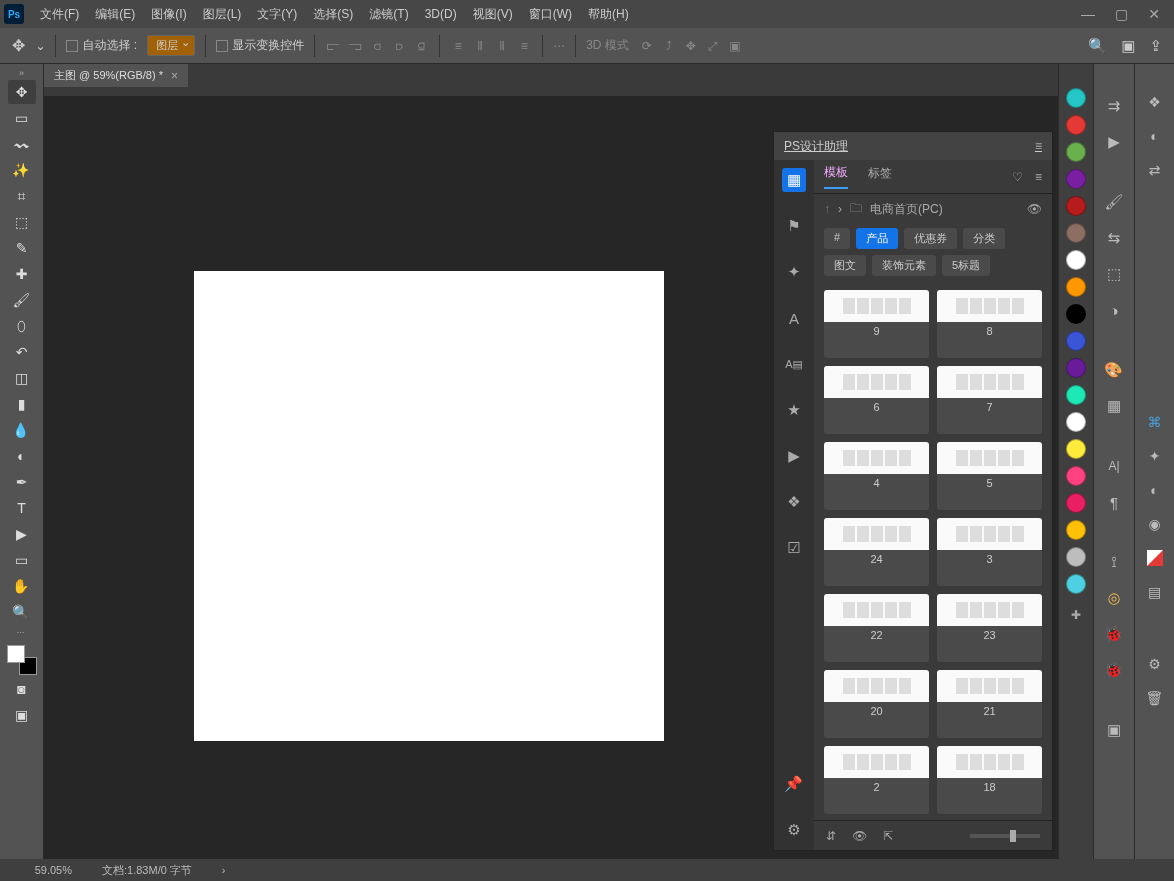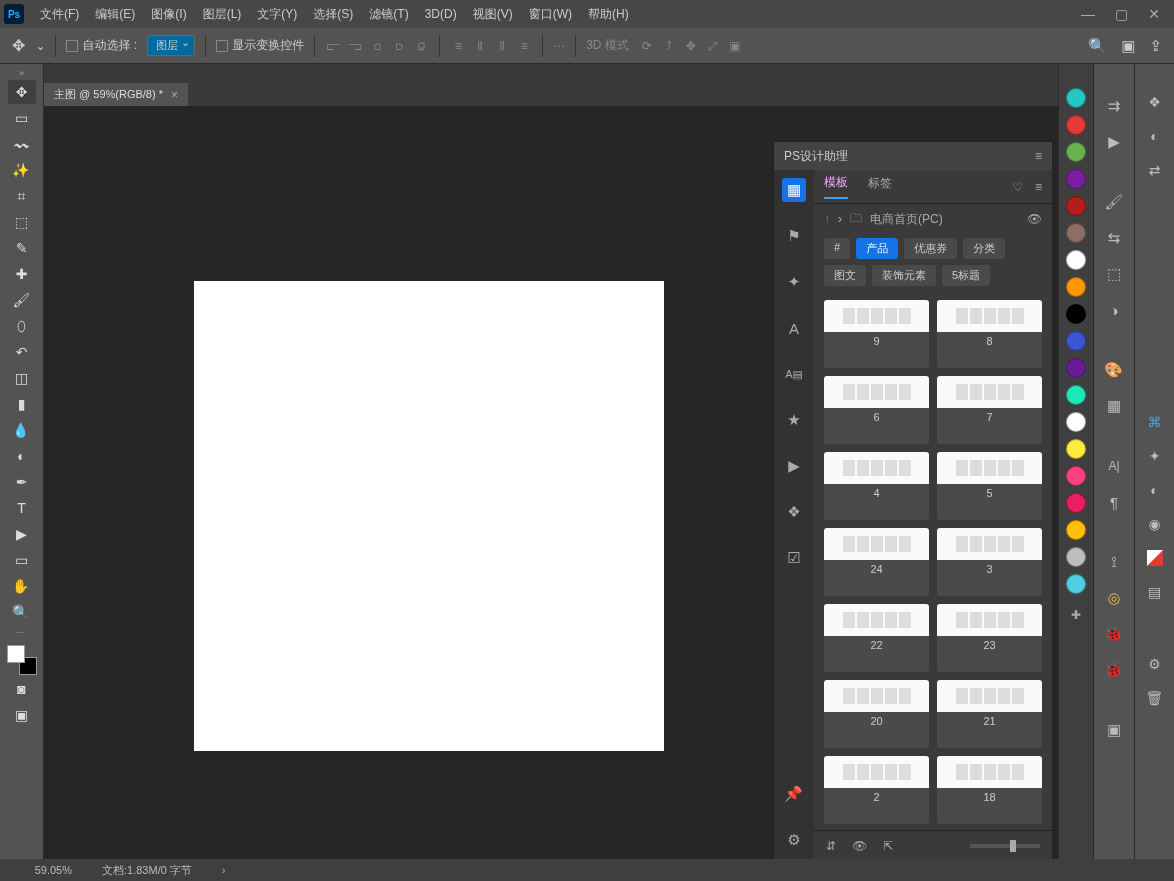--- a/index.html
+++ b/index.html
@@ -9,50 +9,50 @@
 .titlebar { height: 28px; background: #474747; display: flex; align-items: center; padding: 0 4px; }
 .ps-logo { width: 20px; height: 20px; background: #001e36; border-radius: 3px; display: flex; align-items: center; justify-content: center; color: #31a8ff; font-weight: bold; font-size: 10px; margin-right: 8px; }
 .menu-item { padding: 0 8px; font-size: 12px; cursor: pointer; }
 .window-controls { margin-left: auto; display: flex; gap: 20px; padding-right: 10px; color: #aaa; font-size: 14px; }
 .window-controls span { cursor: pointer; }
 
 
 .optionsbar { height: 36px; background: #535353; display: flex; align-items: center; padding: 0 12px; gap: 10px; border-bottom: 1px solid #2a2a2a; }
 .move-icon { font-size: 16px; }
 .checkbox { width: 12px; height: 12px; border: 1px solid #888; display: inline-block; vertical-align: middle; margin-right: 4px; }
-.dropdown { background: #0369a1; border: 1px solid #666; padding: 2px 16px 2px 8px; border-radius: 2px; position: relative; font-size: 11px; }
+.dropdown { background: #a16207; border: 1px solid #666; padding: 2px 16px 2px 8px; border-radius: 2px; position: relative; font-size: 11px; }
 .dropdown::after { content: "⌄"; position: absolute; right: 4px; top: 0; }
 .sep { width: 1px; height: 22px; background: #333; }
 .align-icons { display: flex; gap: 6px; color: #888; }
 .align-icons span { width: 16px; text-align: center; cursor: pointer; }
 .right-icons { margin-left: auto; display: flex; gap: 14px; color: #ccc; font-size: 15px; }
 
 
 .main-area { display: flex; height: calc(100% - 28px - 36px - 22px); }
 
 
 .left-toolbar { width: 44px; background: #535353; display: flex; flex-direction: column; align-items: center; padding-top: 4px; gap: 2px; border-right: 1px solid #2a2a2a; }
 .left-toolbar .tool { width: 28px; height: 24px; display: flex; align-items: center; justify-content: center; cursor: pointer; color: #ddd; font-size: 14px; border-radius: 2px; }
 .left-toolbar .tool.active { background: #3f3f3f; }
 .tool-dots { color: #aaa; font-size: 8px; letter-spacing: 2px; margin: 2px 0; }
 .fgbg { position: relative; width: 30px; height: 30px; margin-top: 4px; }
 .fg { position: absolute; width: 18px; height: 18px; background: #fff; border: 1px solid #999; top: 0; left: 0; }
 .bg { position: absolute; width: 18px; height: 18px; background: #000; border: 1px solid #999; bottom: 0; right: 0; }
 
 
 .doc-area { flex: 1; background: #262626; display: flex; flex-direction: column; position: relative; }
-.doc-tabs { height: 42px; background: #3a3a3a; display: flex; align-items: flex-end; }
+.doc-tabs { height: 32px; background: #3a3a3a; display: flex; align-items: flex-start; }
 .doc-tab { background: #535353; padding: 4px 10px; font-size: 11px; color: #ddd; display: flex; align-items: center; gap: 8px; }
 .doc-tab .close { color: #aaa; font-size: 12px; cursor: pointer; }
 .canvas-wrap { flex: 1; position: relative; overflow: hidden; }
 .canvas { position: absolute; left: 150px; top: 175px; width: 470px; height: 470px; background: #fff; }
 
 
 .plugin-panel { position: absolute; right: 5px; top: 35px; width: 280px; background: #3a3a3a; border: 1px solid #222; display: flex; flex-direction: column; height: 720px; }
-.plugin-header { height: 28px; display: flex; align-items: center; padding: 0 10px; background: #434343; position: relative; }
+.plugin-header { height: 28px; display: flex; align-items: center; padding: 0 10px; background: #434343; position: relative; text-decoration: underline; }
 .plugin-header .menu-dots { margin-left: auto; color: #aaa; }
 .plugin-body { flex: 1; display: flex; }
 .plugin-sidebar { width: 40px; background: #323232; display: flex; flex-direction: column; align-items: center; padding-top: 8px; gap: 22px; }
 .plugin-sidebar .ps-icon { width: 24px; height: 24px; display: flex; align-items: center; justify-content: center; color: #aaa; cursor: pointer; font-size: 15px; }
 .plugin-sidebar .ps-icon.active { background: #1473e6; border-radius: 3px; color: #fff; }
 .plugin-content { flex: 1; display: flex; flex-direction: column; }
 .plugin-tabs { height: 34px; display: flex; align-items: center; padding: 0 10px; gap: 20px; border-bottom: 1px solid #222; }
 .plugin-tabs .tab { color: #aaa; cursor: pointer; padding-bottom: 6px; }
 .plugin-tabs .tab.active { color: #f0abfc; border-bottom: 2px solid #3a9ff5; }
 .plugin-tabs .right { margin-left: auto; display: flex; gap: 12px; color: #aaa; }

